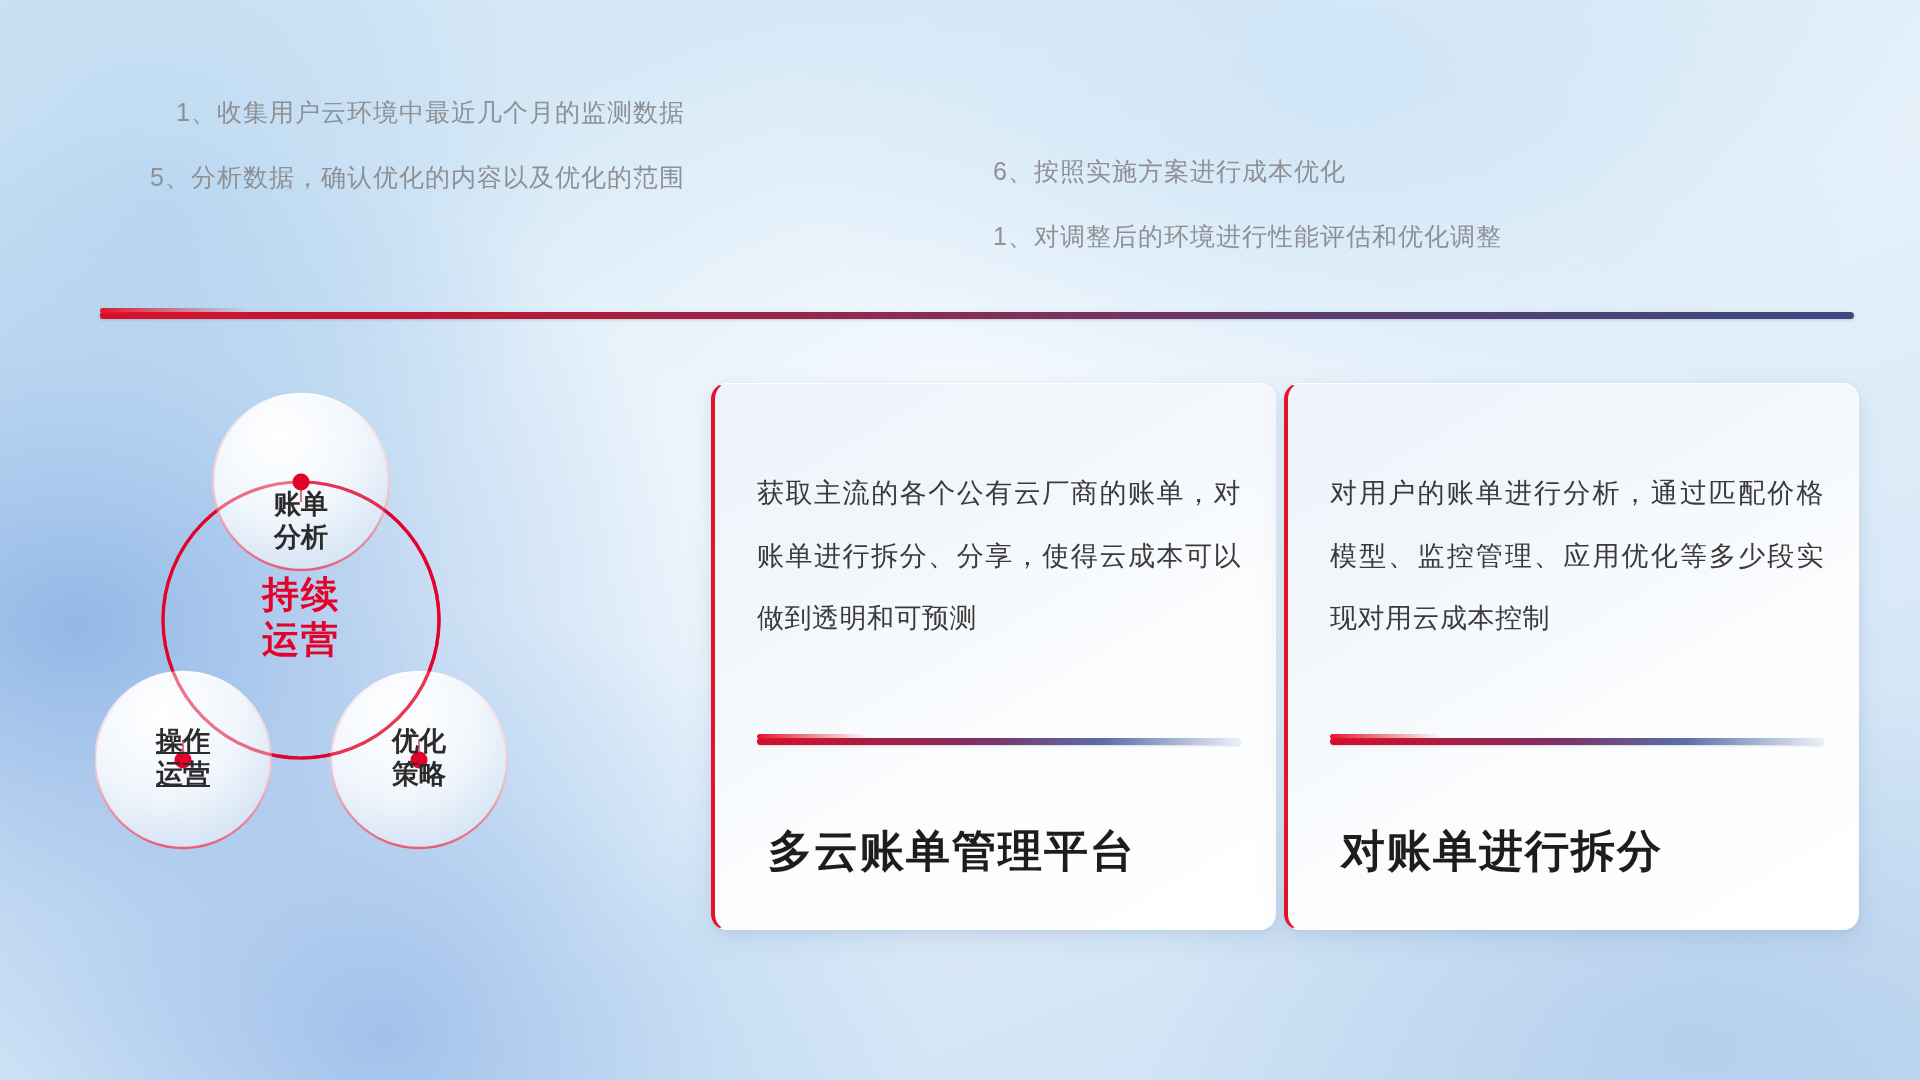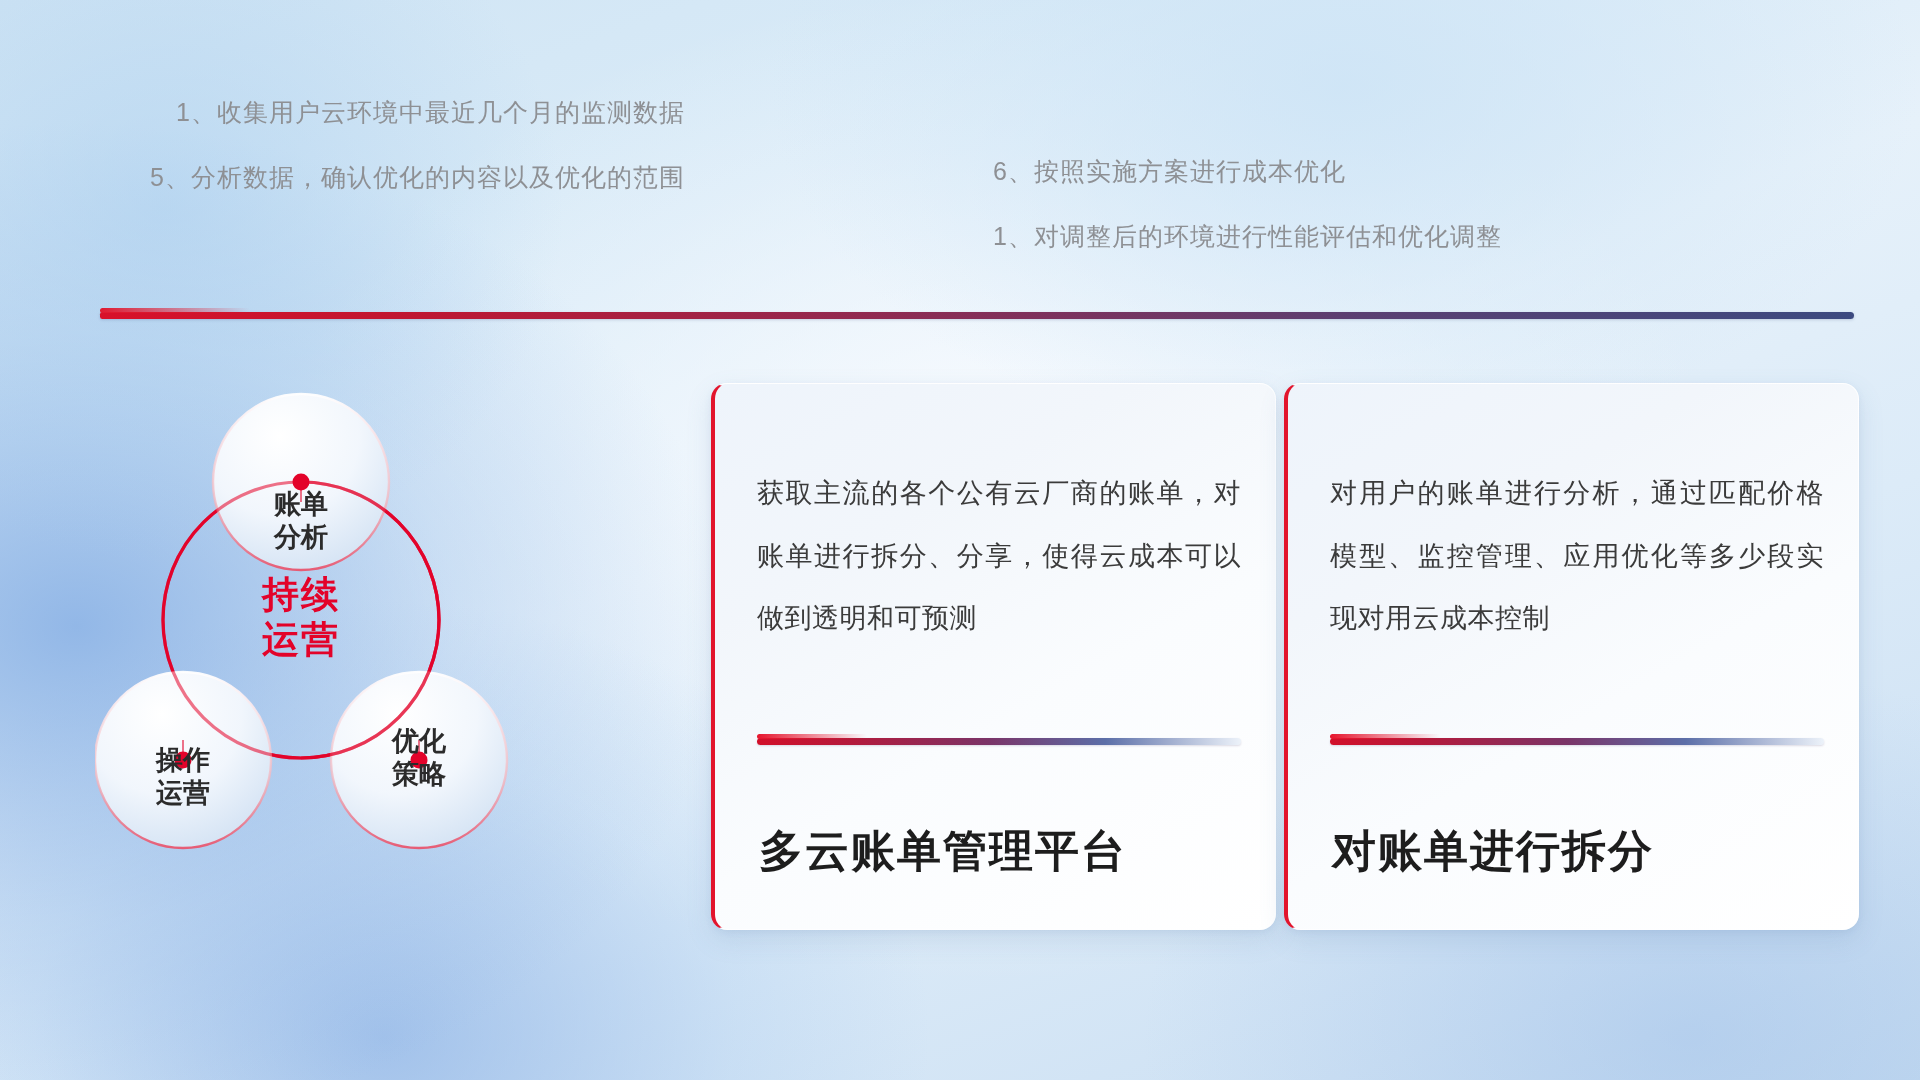--- a/index.html
+++ b/index.html
@@ -74,21 +74,21 @@
   .card-rule{
     position:absolute;left:42px;right:34px;top:354px;height:7px;border-radius:4px;
     background:linear-gradient(90deg,#d2102a 0%, #b31a3c 20%, #7a3468 48%, #5c6fa8 72%, rgba(190,210,235,0.25) 100%);
     box-shadow:0 1px 2px rgba(80,60,110,0.18);
   }
   .card-rule:after{
     content:"";position:absolute;left:0;top:-4px;width:110px;height:5px;border-radius:4px;
     background:linear-gradient(90deg,#e6162e 0%, rgba(230,22,46,0) 100%);
   }
   .card-title{
-    position:absolute;left:44px;bottom:48px;
+    position:absolute;left:53px;bottom:48px;
     font-size:44px;font-weight:bold;color:#1d1d1d;letter-spacing:2px;
   }
 </style>
 </head>
 <body>
 
 <div id="stage">
 
   <div class="bullets col-left">
     <div class="row">1、收集用户云环境中最近几个月的监测数据</div>
@@ -140,21 +140,21 @@
     <div class="vlabel small" style="left:146px;top:95px;width:120px;margin-top:43px;">
       <div>账单</div>
       <div>分析</div>
     </div>
 
     <div class="vlabel center" style="left:146px;top:222px;width:120px;">
       <div>持续</div>
       <div>运营</div>
     </div>
 
-    <div class="vlabel small" style="left:28px;top:394px;width:120px;">
+    <div class="vlabel small" style="left:28px;top:375px;width:120px;text-decoration:underline;">
       <div>操作</div>
       <div>运营</div>
     </div>
 
     <div class="vlabel small" style="left:264px;top:375px;width:120px;">
       <div>优化</div>
       <div>策略</div>
     </div>
   </div>
 

